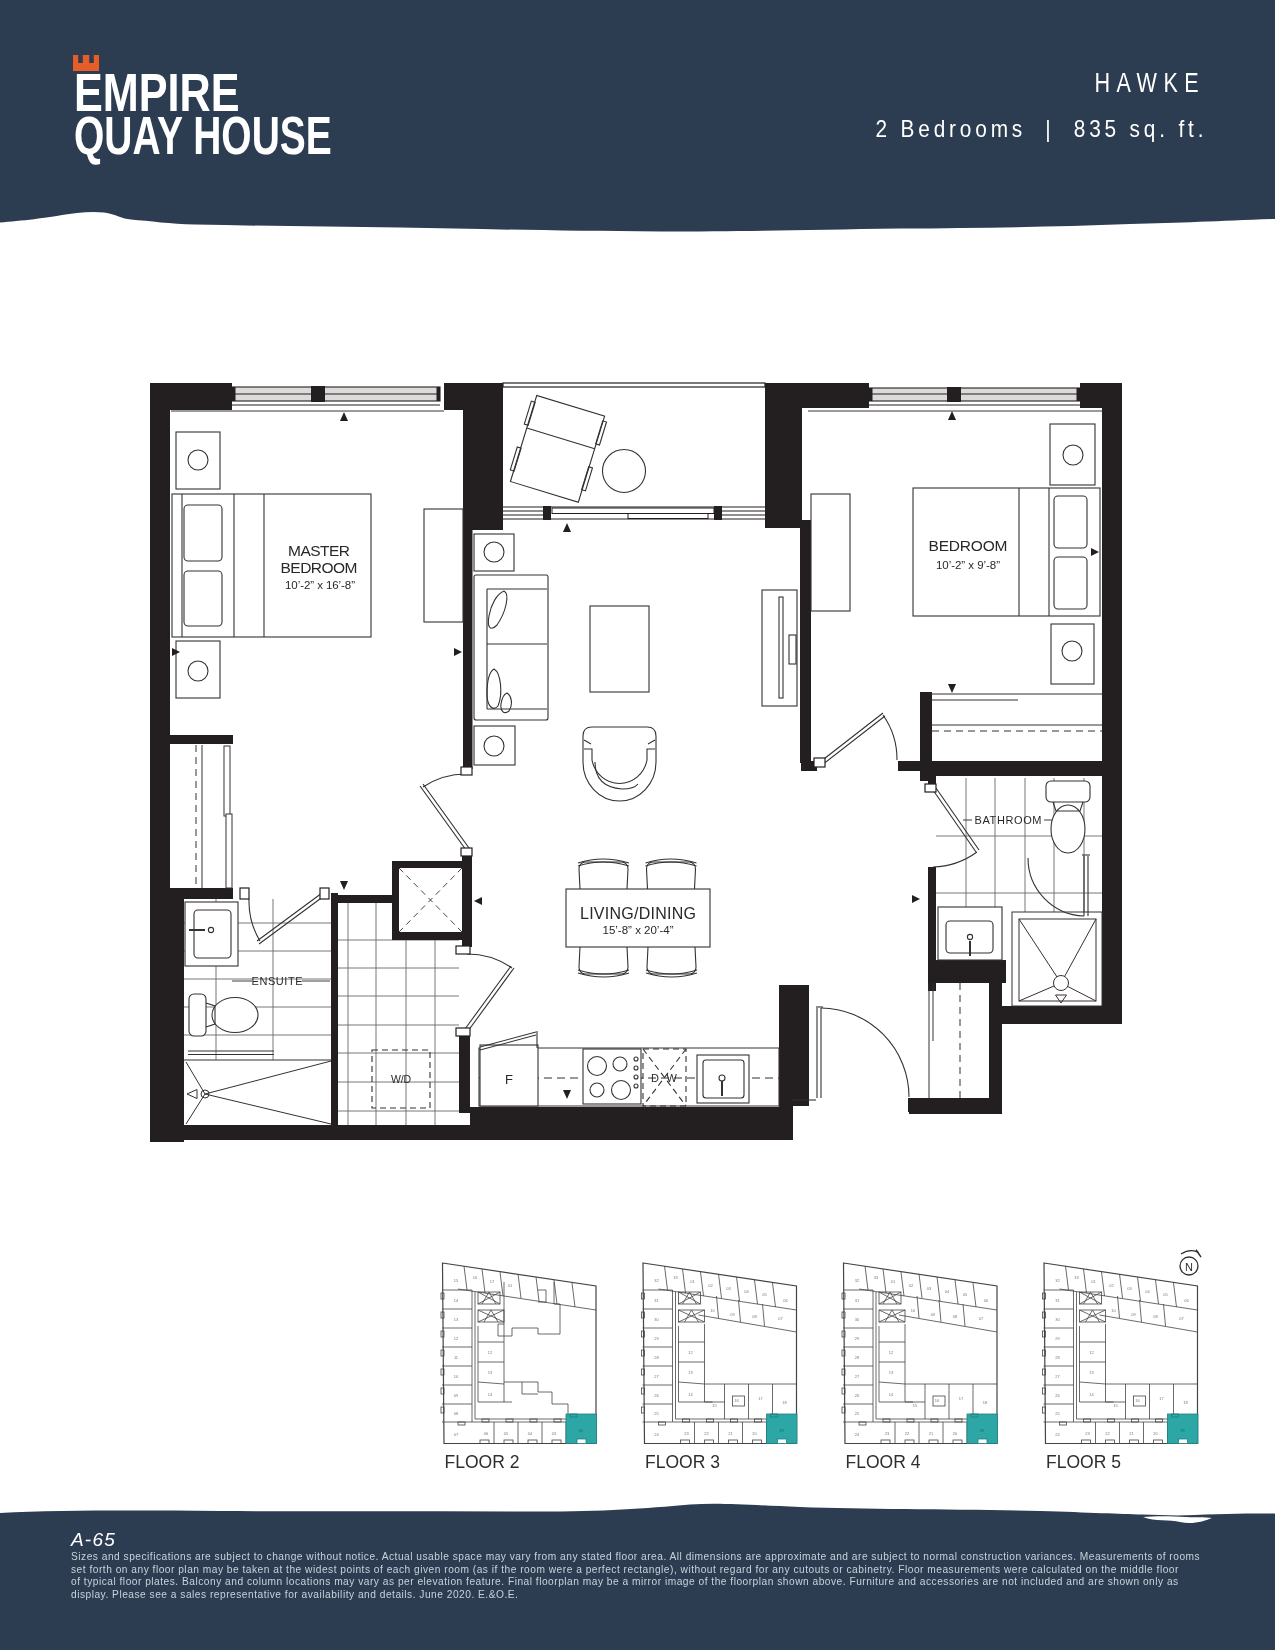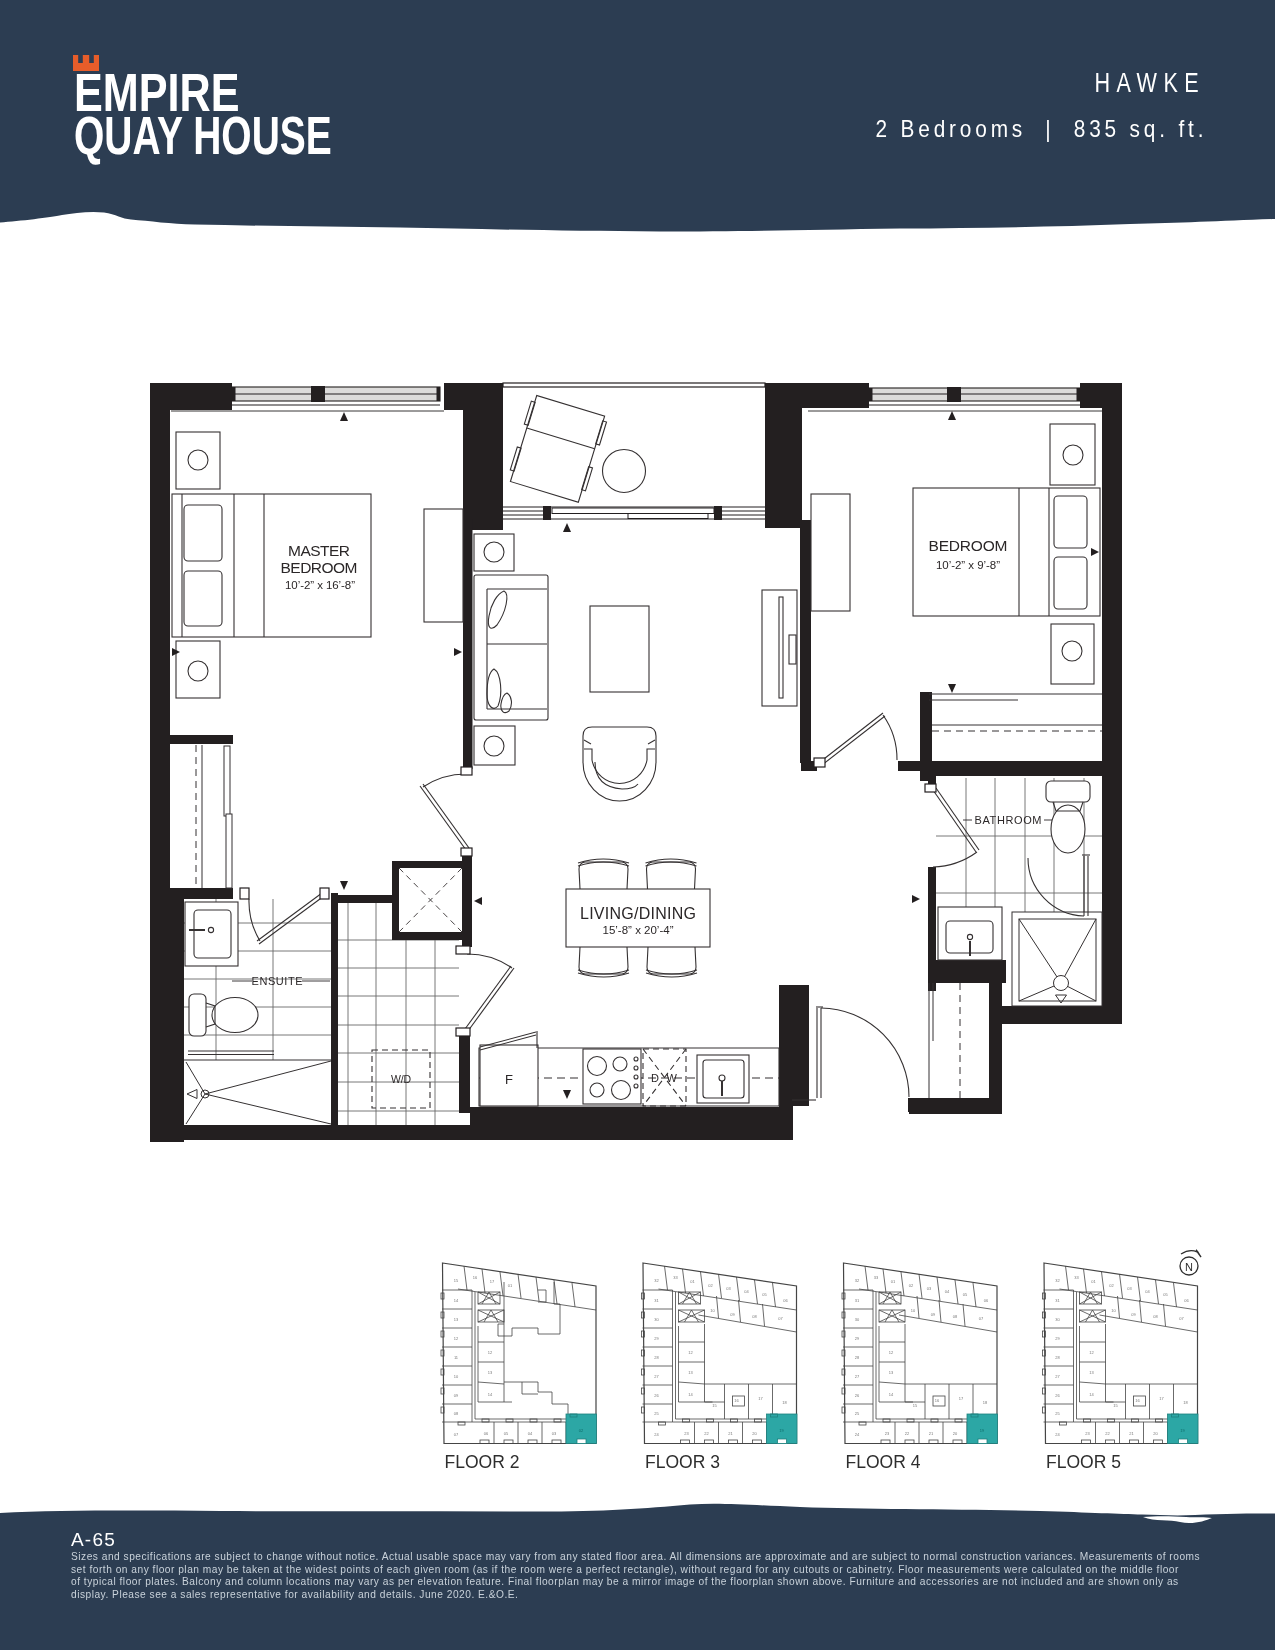--- a/index.html
+++ b/index.html
@@ -31,21 +31,21 @@
 <div class="abs" style="right:68px;top:115px;color:#fff;font-size:24.5px;letter-spacing:4.5px;transform:scaleX(0.85);transform-origin:right top;white-space:nowrap;">2 Bedrooms&nbsp; |&nbsp; 835 sq. ft.</div>
 
 <svg class="abs" style="left:0;top:1495px" width="1275" height="155" viewBox="0 0 1275 155">
   <path d="M0,18 C60,15 140,15.5 220,16 C320,16.5 420,16 520,16.5 C600,17 640,14 690,9.5
            C720,7.5 750,10 800,12 C870,14.5 960,14 1040,16 C1090,17.5 1120,19 1142,19.5
            C1160,20 1175,21 1195,20 C1225,18.5 1255,18.5 1275,18.5 V155 H0 Z" fill="#2c3d52"></path>
   <path d="M1143,22 C1155,27 1170,24 1180,27 C1192,30 1205,26 1212,23 C1205,21.5 1196,22.5 1186,22
            C1170,21 1155,21 1143,22 Z" fill="#fff"></path>
 </svg>
 
-<div class="abs" style="left:71px;top:1529px;color:#fff;font-size:19px;letter-spacing:1.2px;">A-65</div>
+<div class="abs" style="left:71px;top:1529px;color:#fff;font-size:19px;letter-spacing:1.2px;font-style:italic;">A-65</div>
 
 <div class="abs" style="left:71px;top:1551px;color:#c9d2da;font-size:10.2px;line-height:12.7px;letter-spacing:0.5px;white-space:nowrap;">Sizes and specifications are subject to change without notice. Actual usable space may vary from any stated floor area. All dimensions are approximate and are subject to normal construction variances. Measurements of rooms<br>set forth on any floor plan may be taken at the widest points of each given room (as if the room were a perfect rectangle), without regard for any cutouts or cabinetry. Floor measurements were calculated on the middle floor<br>of typical floor plates. Balcony and column locations may vary as per elevation feature. Final floorplan may be a mirror image of the floorplan shown above. Furniture and accessories are not included and are shown only as<br>display. Please see a sales representative for availability and details. June 2020. E.&amp;O.E.</div>
 
 <svg id="plan" class="abs" style="left:0;top:0" width="1275" height="1650" viewBox="0 0 1275 1650">
 <defs>
 <clipPath id="clipEns">
         <rect x="184" y="899" width="147" height="161"></rect>
       </clipPath>
 <clipPath id="clipWD">
         <polygon points="336,903 392,903 392,940 459,940 459,1126 336,1126"></polygon>

